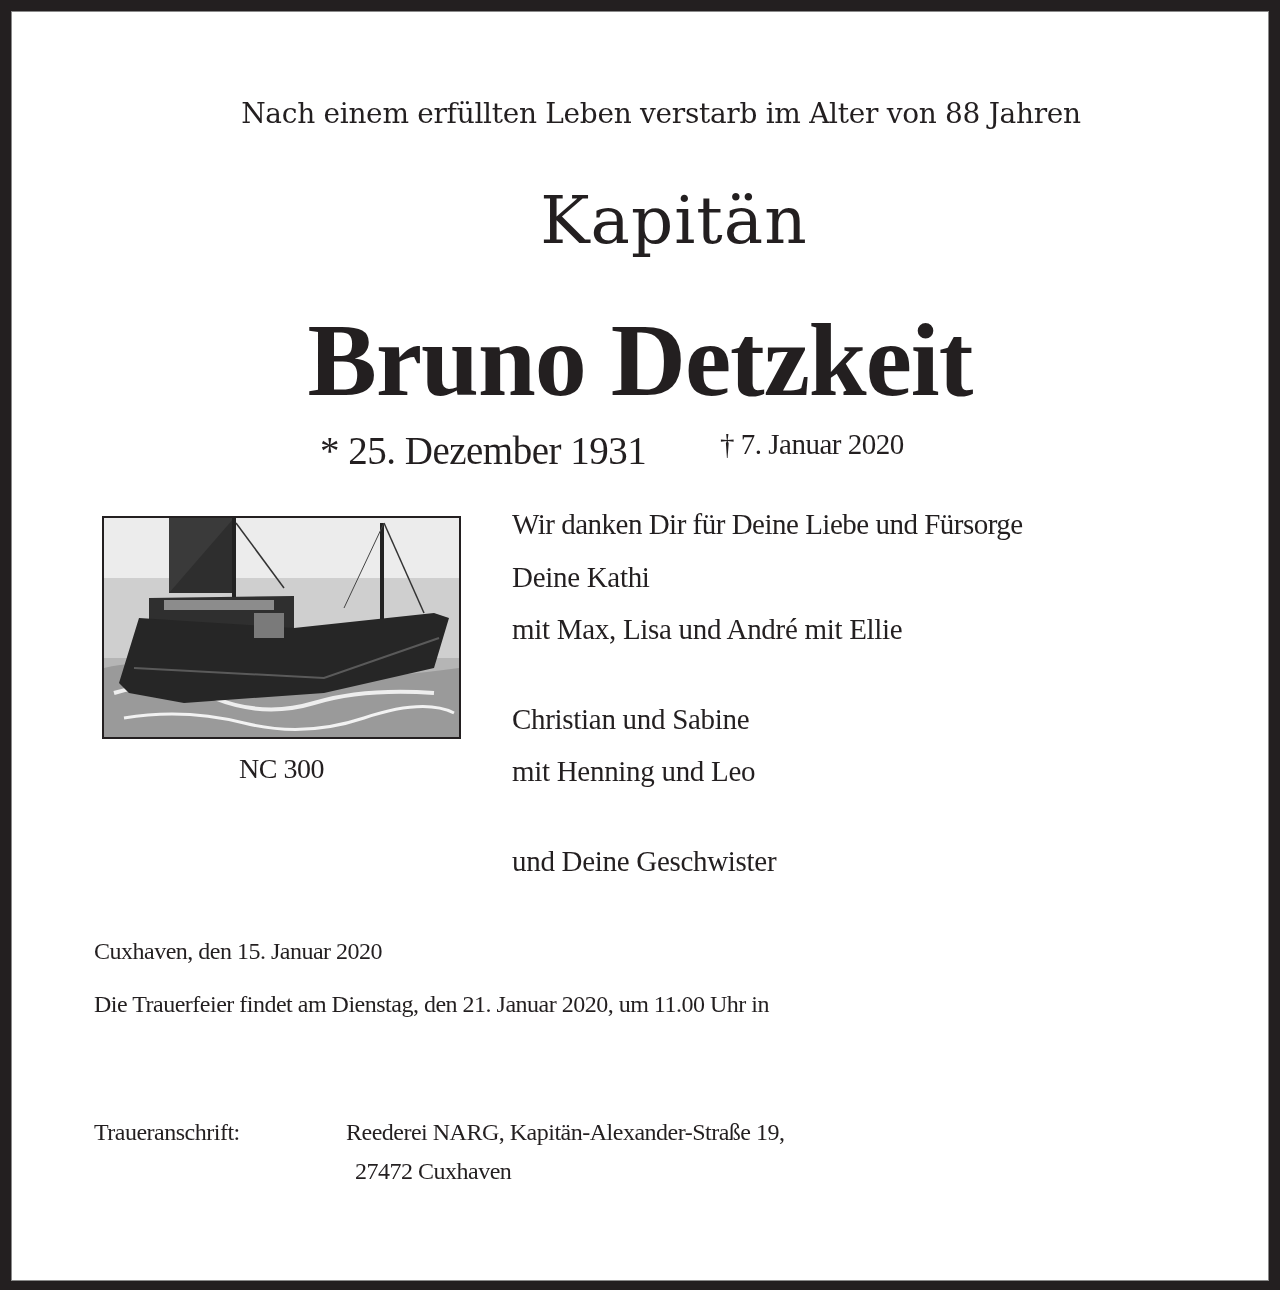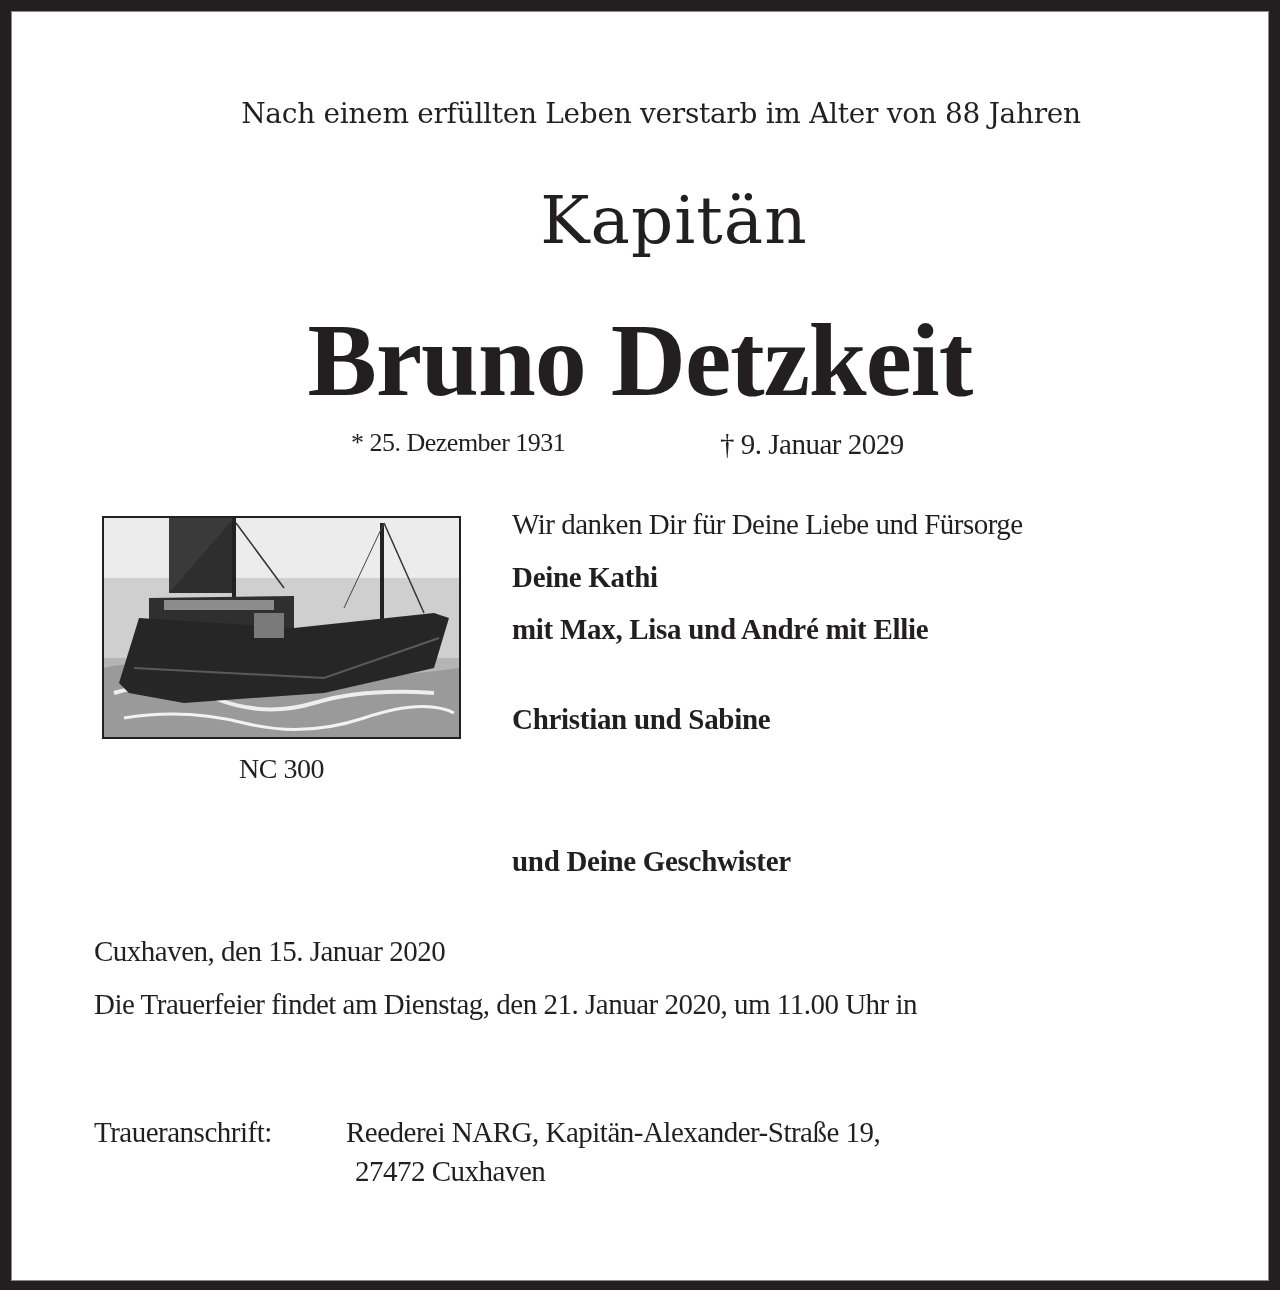--- a/index.html
+++ b/index.html
@@ -11,46 +11,46 @@
   .paper {
     position: absolute; left: 11px; top: 11px; width: 1258px; height: 1270px;
     background: #ffffff; box-shadow: inset 0 0 0 1px #8a8a8a;
   }
   .serif { font-family: "DejaVu Serif", "Liberation Serif", serif; color: #231f20; padding-left: 21px; }
   .lib { font-family: "Liberation Serif", "DejaVu Serif", serif; color: #231f20; }
   .abs { position: absolute; white-space: nowrap; }
   .intro { left: 0; width: 1280px; top: 97px; text-align: center; font-size: 28px; letter-spacing: -0.3px; }
   .title-rank { left: 13px; width: 1280px; top: 182px; text-align: center; font-size: 66px; letter-spacing: 1px; }
   .title-name { left: 0; width: 1280px; top: 300px; text-align: center; font-size: 104px; font-weight: bold; letter-spacing: -1px; }
-  .born { left: 320px; top: 428px; font-size: 26px; letter-spacing: -0.5px; margin-left: 31px; }
+  .born { left: 320px; top: 428px; font-size: 39px; letter-spacing: -0.5px; }
   .died { left: 720px; top: 428px; font-size: 29px; letter-spacing: -0.5px; }
   .photo {
     position: absolute; left: 102px; top: 516px; width: 359px; height: 223px;
     box-sizing: border-box; border: 2px solid #231f20; overflow: hidden;
     background: linear-gradient(180deg, #e8e8e8 0%, #d9d9d9 35%, #bdbdbd 55%, #cfcfcf 75%, #a8a8a8 100%);
   }
   .photo svg { display: block; }
   .caption { left: 102px; width: 359px; top: 753px; text-align: center; font-size: 28px; letter-spacing: -0.5px; }
   .thanks { left: 512px; top: 508px; font-size: 29px; letter-spacing: -0.5px; }
-  .fam { left: 512px; font-size: 29px; font-weight: bold; letter-spacing: -0.3px; line-height: 39px; }
-  .body-text { left: 94px; font-size: 29px; letter-spacing: -0.5px; line-height: 39px; text-align: right; }
+  .fam { left: 512px; font-size: 29px; font-weight: normal; letter-spacing: -0.3px; line-height: 39px; }
+  .body-text { left: 94px; font-size: 24px; letter-spacing: -0.5px; line-height: 39px; text-align: right; }
 </style>
 </head>
 <body>
 
 <div class="frame">
   <div class="paper"></div>
 </div>
 
 <div class="abs serif intro">Nach einem erfüllten Leben verstarb im Alter von 88 Jahren</div>
 <div class="abs serif title-rank">Kapitän</div>
 <div class="abs lib title-name">Bruno Detzkeit</div>
 
 <div class="abs lib born">* 25. Dezember 1931</div>
-<div class="abs lib died">† 9. Januar 2029</div>
+<div class="abs lib died">† 7. Januar 2020</div>
 
 <div class="photo">
   <svg width="355" height="219" viewBox="0 0 355 219">
     <rect x="0" y="0" width="355" height="70" fill="#ececec"></rect>
     <rect x="0" y="60" width="355" height="80" fill="#cfcfcf"></rect>
     <rect x="0" y="140" width="355" height="79" fill="#b5b5b5"></rect>
     <path d="M0 150 Q40 140 80 155 T160 165 T240 160 T355 150 L355 219 L0 219 Z" fill="#9a9a9a"></path>
     <path d="M10 175 Q60 160 110 180 T210 185 T330 175" stroke="#eeeeee" stroke-width="4" fill="none"></path>
     <path d="M20 200 Q80 190 140 205 T260 200 T350 195" stroke="#f2f2f2" stroke-width="3" fill="none"></path>
     <path d="M65 0 L130 0 L130 75 L65 75 Z" fill="#3a3a3a"></path>
@@ -74,20 +74,21 @@
 <div class="abs lib fam" style="top:558px">
   <div>Deine Kathi</div>
 </div>
 <div class="abs lib fam" style="top:610px">
   <div>mit Max, Lisa und André mit Ellie</div>
 </div>
 <div class="abs lib fam" style="top:700px">
   <div>Christian und Sabine</div>
 </div>
 <div class="abs lib fam" style="top:752px">
+  <div>mit Henning und Leo</div>
 </div>
 <div class="abs lib fam" style="top:842px">
   <div>und Deine Geschwister</div>
 </div>
 
 <div class="abs lib body-text" style="top:932px">Cuxhaven, den 15. Januar 2020</div>
 <div class="abs lib body-text" style="top:985px">
   <div>Die Trauerfeier findet am Dienstag, den 21. Januar 2020, um 11.00 Uhr in</div>
 </div>
 <div class="abs lib body-text" style="top:1113px">Traueranschrift:</div>

